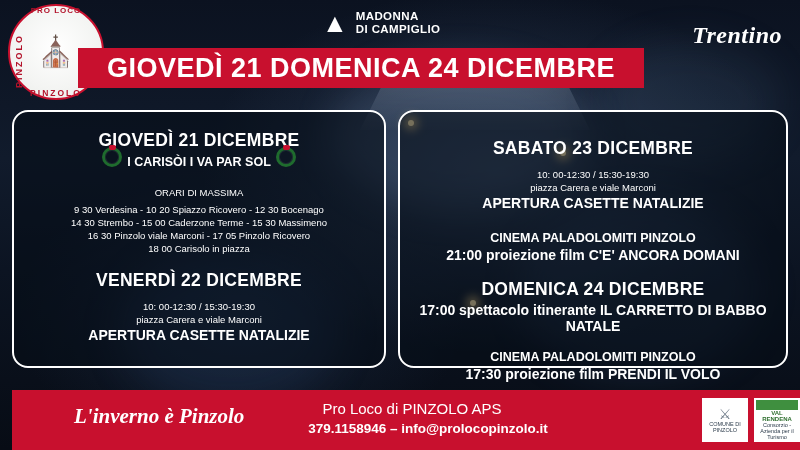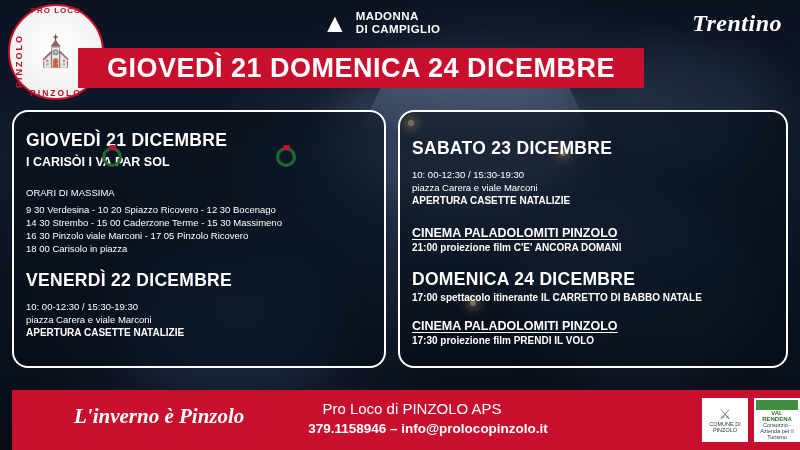--- a/index.html
+++ b/index.html
@@ -52,68 +52,68 @@
   .logo-proloco .lp-leaf { position: absolute; right: 12px; bottom: 12px; font-size: 10px; color: #2f7d32; }
 
   .brand-campiglio {
     position: absolute; left: 322px; top: 10px;
     display: flex; align-items: center; gap: 8px; color: #ffffff;
   }
   .brand-campiglio .mark { font-size: 26px; line-height: 26px; font-weight: bold; }
   .brand-campiglio .txt { font-size: 11.5px; font-weight: bold; letter-spacing: .4px; line-height: 13px; }
 
   .brand-trentino {
-    position: absolute; right: 18px; top: 10px; color: #ffffff;
+    position: absolute; right: 18px; top: 22px; color: #ffffff;
     font-family: "Liberation Serif", serif; font-size: 24px; font-style: italic; font-weight: bold;
     letter-spacing: .5px;
   }
 
   .title-band {
     position: absolute; left: 78px; top: 48px; width: 566px; height: 40px;
     background: #c8102e;
     display: flex; align-items: center; justify-content: center;
   }
   .title-band .t {
     color: #ffffff; font-size: 27px; font-weight: bold; letter-spacing: .5px;
     white-space: nowrap;
     text-align: center;
   }
 
   
   .panel {
     position: absolute; top: 110px; height: 258px;
     border: 2px solid #ffffff; border-radius: 16px;
     background: rgba(6,12,22,0.55);
-    color: #ffffff; 
+    color: #ffffff; text-align: center;
     padding: 10px 12px;
   }
   .panel-left { left: 12px; width: 374px; }
   .panel-right { left: 398px; width: 390px; }
 
   .ev-title { font-size: 17.5px; font-weight: bold; letter-spacing: .3px; }
   .ev-sub { font-size: 12.5px; font-weight: bold; margin-top: 4px; }
   .ev-line { font-size: 9.5px; margin-top: 2px; }
-  .ev-line-b { font-size: 10px; font-weight: bold; margin-top: 2px; }
+  .ev-line-b { font-size: 14px; font-weight: bold; margin-top: 2px; }
   .ev-head-lines { margin-top: 6px; }
   .spacer-8 { height: 8px; }
   .spacer-12 { height: 12px; }
   .spacer-16 { height: 16px; }
 
   .wreaths { position: relative; height: 0; }
   .wreath {
     position: absolute; top: -22px; width: 20px; height: 20px; border-radius: 50%;
     border: 3px solid #1f6b2e; box-shadow: 0 0 0 1px rgba(255,255,255,0.08) inset;
   }
   .wreath::after {
     content: ""; position: absolute; left: 4px; top: -5px; width: 7px; height: 5px;
     background: #c8102e; border-radius: 2px;
   }
   .wl { left: 76px; } .wr { right: 76px; }
 
-  .underline { text-decoration: underline; text-underline-offset: 2px; }
+  .underline { text-underline-offset: 2px; }
 
   
   .footer {
     position: absolute; left: 12px; bottom: 0; width: 800px; height: 60px;
     background: #c8102e; color: #ffffff;
   }
   .footer-script {
     position: absolute; left: 62px; top: 14px;
     font-family: "Liberation Serif", serif; font-style: italic; font-size: 21px; font-weight: bold;
   }

